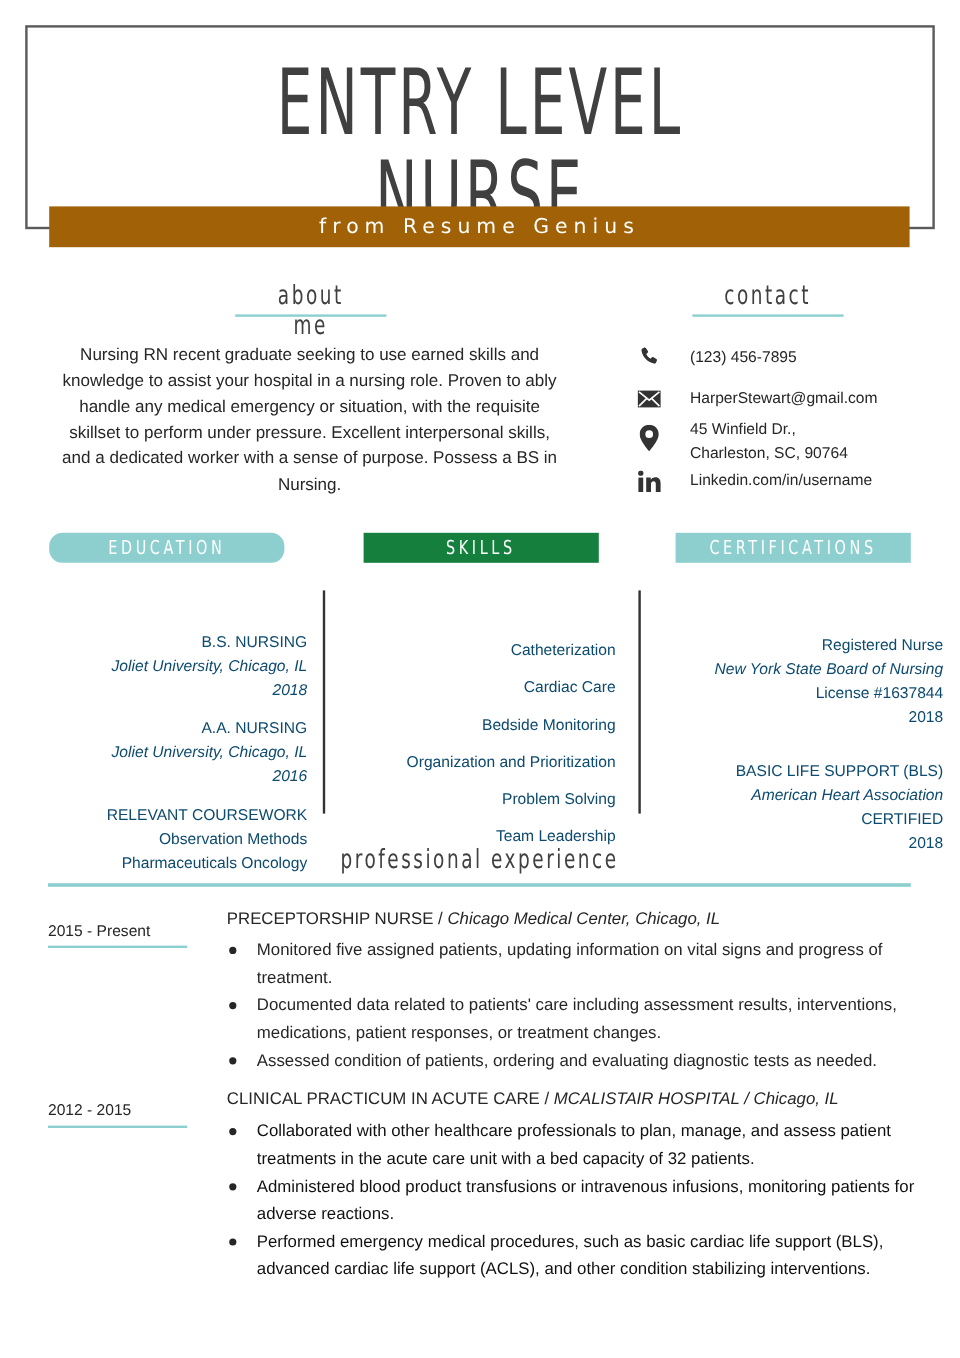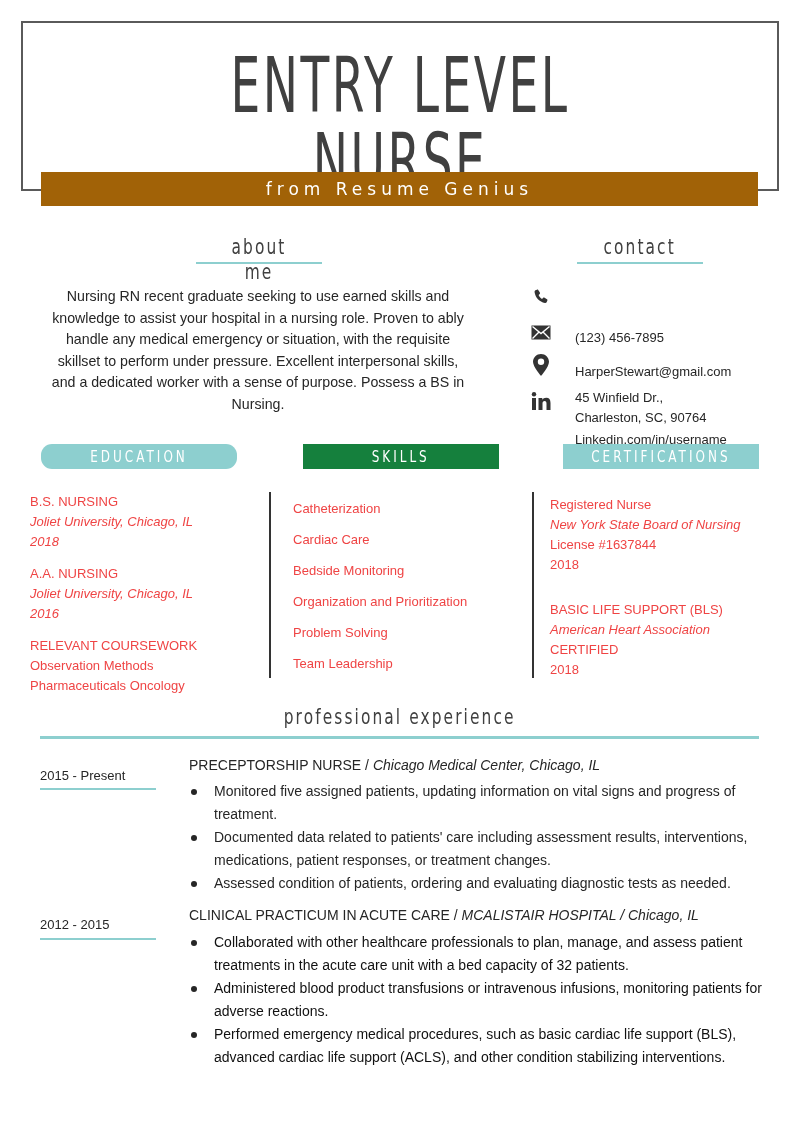--- a/index.html
+++ b/index.html
@@ -17,31 +17,31 @@
   .heading { position: absolute; text-align: center; color: #404040; font-family: "DejaVu Sans", sans-serif;
              font-size: 22px; letter-spacing: 3px; }
   .heading span { display: inline-block; transform: scaleX(0.7); }
   .heading-rule { position: absolute; height: 2px; background: #8dcfcf; }
 
   .about-text { position: absolute; left: 38px; top: 286px; width: 440px; text-align: center;
                 font-size: 14.2px; line-height: 21.5px; color: #262626; }
 
   .contact-row { position: absolute; left: 530px; display: flex; align-items: flex-start; }
   .contact-icon { width: 22px; height: 20px; display: flex; align-items: center; justify-content: center; }
-  .contact-text { position: absolute; left: 45px; width: 200px; font-size: 13px; line-height: 20px; color: #262626; white-space: nowrap; margin-top: 40px; }
+  .contact-text { position: absolute; left: 45px; width: 200px; font-size: 13px; line-height: 20px; color: #262626; white-space: nowrap; }
 
   .tab { position: absolute; top: 444px; height: 25px; color: #fff; text-align: center;
          font-family: "DejaVu Sans", sans-serif; font-size: 16px; letter-spacing: 4px; line-height: 25px; }
   .tab span { display: inline-block; transform: scaleX(0.75); }
   .tab.teal { background: #8dcfcf; }
   .tab.dark { background: #15803d; }
 
   .vline { position: absolute; top: 492px; width: 2px; height: 186px; background: #333; }
 
-  .col { position: absolute; text-align: left; font-size: 13px; color: #ef4444; }
+  .col { position: absolute; text-align: right; font-size: 13px; color: #0c4a6e; margin-top: 33px; }
   .col .line { line-height: 20px; }
   .col .it { font-style: italic; }
 
   .exp-rule { position: absolute; left: 40px; top: 736px; width: 719px; height: 3px; background: #8dcfcf; }
   .date { position: absolute; left: 40px; font-size: 13px; color: #262626; }
   .date-rule { position: absolute; left: 40px; width: 116px; height: 2px; background: #8dcfcf; }
   .job-title { position: absolute; left: 189px; font-size: 14px; color: #262626; white-space: nowrap; }
   .job-title .it { font-style: italic; }
   .bullets { position: absolute; left: 189px; width: 575px; list-style: none; font-size: 14px; color: #262626; }
   .bullets li { position: relative; padding-left: 25px; line-height: 23px; }

